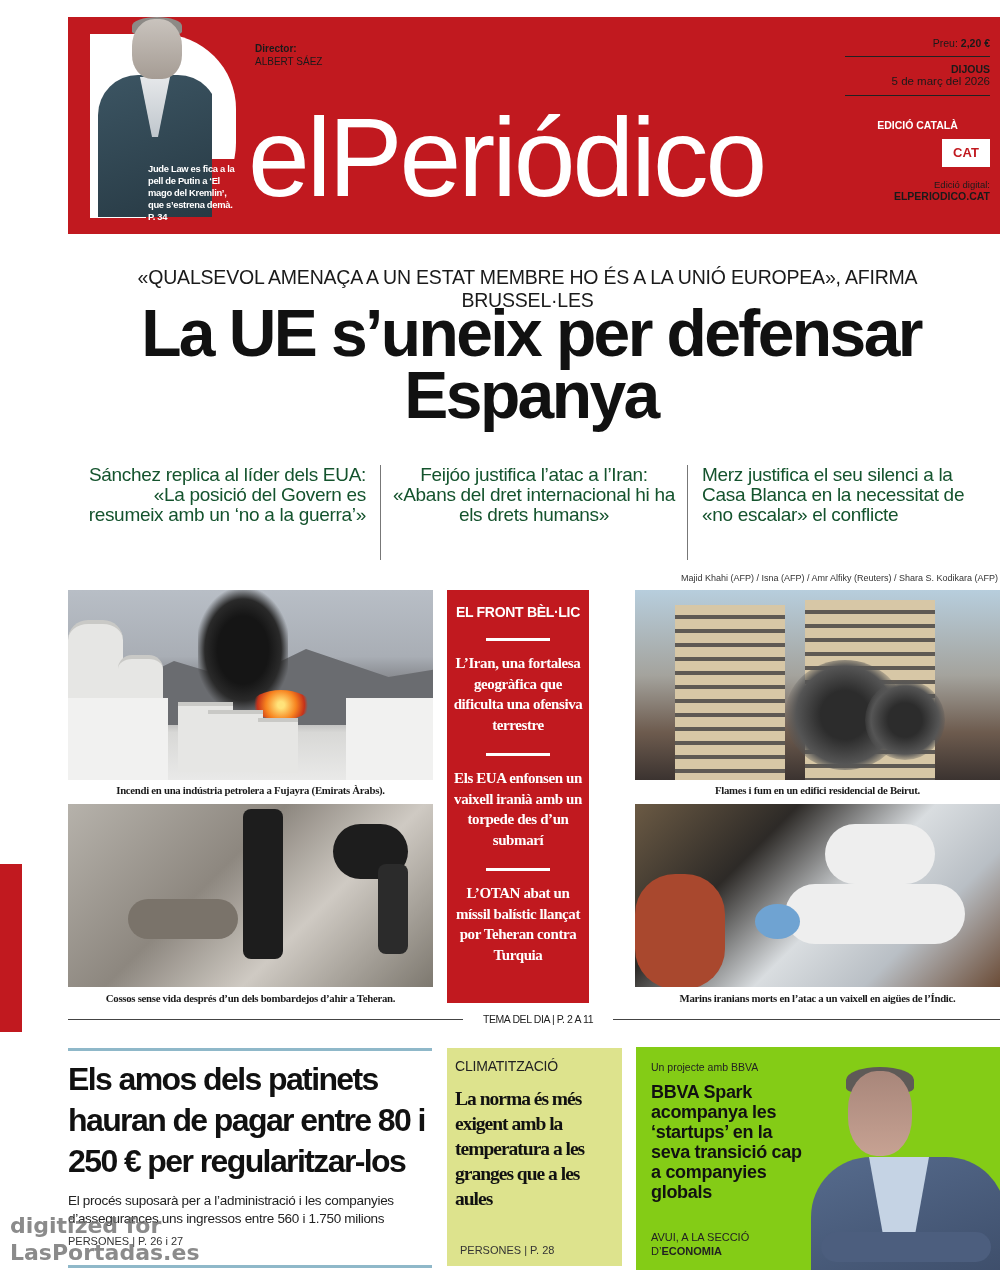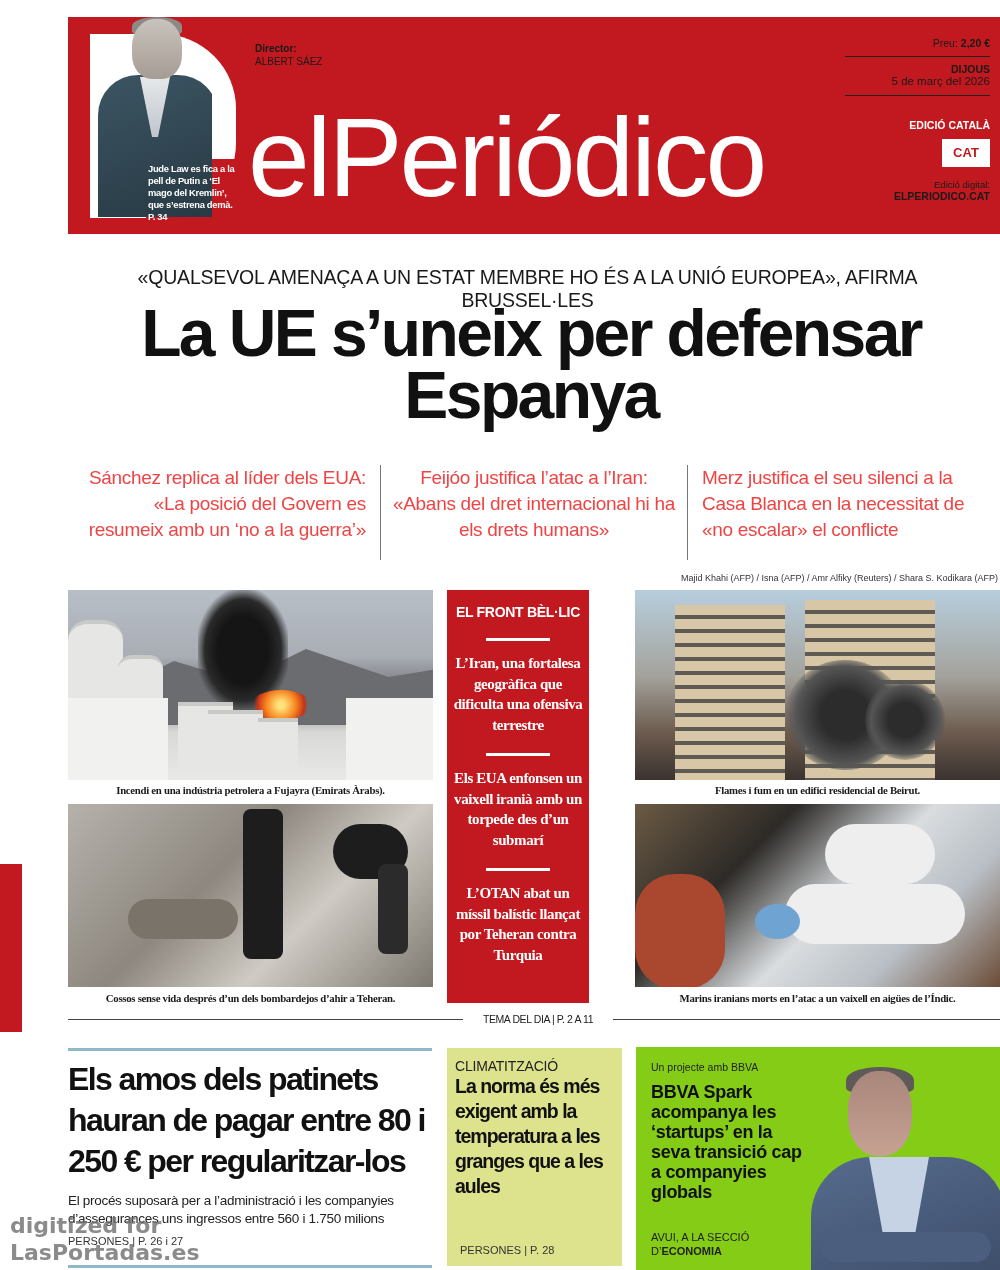--- a/index.html
+++ b/index.html
@@ -48,40 +48,40 @@
     .logo {
       position: absolute; left: 180px; top: 86px; font-size: 111px; color: #fff;
       font-weight: normal; letter-spacing: -3px; line-height: 1;
       font-family: "Liberation Sans", sans-serif;
     }
     .mast-right { position: absolute; right: 10px; top: 20px; width: 145px; text-align: right; color: #1a1a1a; }
     .price { font-size: 10.5px; padding-bottom: 7px; border-bottom: 1.5px solid #222; }
     .price b { font-weight: bold; }
     .day { font-size: 10.5px; font-weight: bold; margin-top: 6px; }
     .date { font-size: 11.5px; padding-bottom: 8px; border-bottom: 1.5px solid #222; }
-    .edition { font-size: 10.5px; font-weight: bold; color: #fff; margin-top: 23px; }
+    .edition { font-size: 10.5px; font-weight: bold; color: #fff; margin-top: 23px; text-align: center; }
     .cat-btn {
       display: inline-block; width: 48px; height: 28px; background: #fff; color: #c1191f;
       font-size: 13px; font-weight: bold; line-height: 28px; text-align: center; margin-top: 8px;
     }
     .digital-lbl { font-size: 9.5px; margin-top: 12px; }
     .digital-url { font-size: 10.5px; font-weight: bold; }
 
     
     .kicker {
       position: absolute; left: 70px; top: 266px; width: 915px; text-align: center;
       font-size: 19.5px; color: #1a1a1a; letter-spacing: -0.2px;
     }
     .headline {
       position: absolute; left: 62px; top: 302px; width: 938px; text-align: center;
       font-size: 66px; font-weight: bold; line-height: 62px; letter-spacing: -2.6px; color: #111;
     }
     .subs { position: absolute; left: 68px; top: 465px; width: 932px; height: 95px; display: flex; }
     .sub {
-      flex: 1; font-size: 19px; line-height: 26px; color: #ef4444; padding: 0 8px;
+      flex: 1; font-size: 19px; line-height: 20px; color: #14532d; padding: 0 8px;
       border-right: 1px solid #777; letter-spacing: -0.3px;
     }
     .sub:last-child { border-right: none; text-align: left; padding-left: 14px; }
     .sub.c1 { text-align: right; padding-right: 14px; }
     .sub.c2, .sub.c3 { text-align: center; }
     .credits {
       position: absolute; right: 2px; top: 573px; font-size: 9px; color: #333;
     }
 
     
@@ -136,21 +136,21 @@
     
     .story { position: absolute; left: 68px; top: 1048px; width: 364px; height: 222px; }
     .story .topline { height: 3px; background: #8fb8c9; }
     .story h2 { font-size: 32px; font-weight: bold; line-height: 41px; letter-spacing: -1.6px; margin-top: 8px; color: #111; }
     .story p { font-size: 13.5px; line-height: 18px; color: #222; margin-top: 10px; letter-spacing: -0.3px; }
     .story .ref { font-size: 11px; color:#333; margin-top: 7px; }
     .story .bottomline { position:absolute; left:0; bottom:2px; width:100%; height:3px; background:#8fb8c9; }
 
     .clima { position: absolute; left: 447px; top: 1048px; width: 175px; height: 218px; background: #dde38d; padding: 10px 8px; }
     .clima .sec { font-size: 14px; color: #222; letter-spacing: -0.2px; }
-    .clima h3 { font-size: 19.5px; font-weight: bold; line-height: 25px; margin-top: 0; letter-spacing: -1px; color:#111; }
+    .clima h3 { font-size: 19.5px; font-weight: bold; line-height: 25px; margin-top: 12px; letter-spacing: -1px; color:#111;font-family:Liberation Serif, serif; }
     .clima .ref { font-size: 11px; color:#333; position:absolute; bottom: 10px; left: 13px; }
 
     .bbva { position: absolute; left: 636px; top: 1047px; width: 364px; height: 223px; background: #84cc16; overflow:hidden; }
     .bbva .pre { position:absolute; left: 15px; top: 14px; font-size: 10.5px; color:#222; }
     .bbva h3 { position:absolute; left: 15px; top: 35px; width: 160px; font-size: 18px; font-weight: bold; line-height: 20px; color:#111; letter-spacing: -0.3px; }
     .bbva .av { position:absolute; left: 15px; top: 183px; font-size: 11px; line-height: 14px; color:#222; }
     .bbva .av b { font-weight: bold; }
     .bbva .man-body { position:absolute; left: 175px; top: 110px; width: 195px; height: 130px; background: linear-gradient(160deg,#566b8d,#3c4c68); border-radius: 60px 60px 0 0; }
     .bbva .man-shirt { position:absolute; left: 233px; top: 110px; width: 60px; height: 100px; background:#c5d3e4; clip-path: polygon(0 0,100% 0,70% 100%,30% 100%); }
     .bbva .man-head { position:absolute; left: 212px; top: 24px; width: 64px; height: 85px; background: linear-gradient(#a8867a,#c7a293); border-radius: 45% 45% 45% 45%; }

